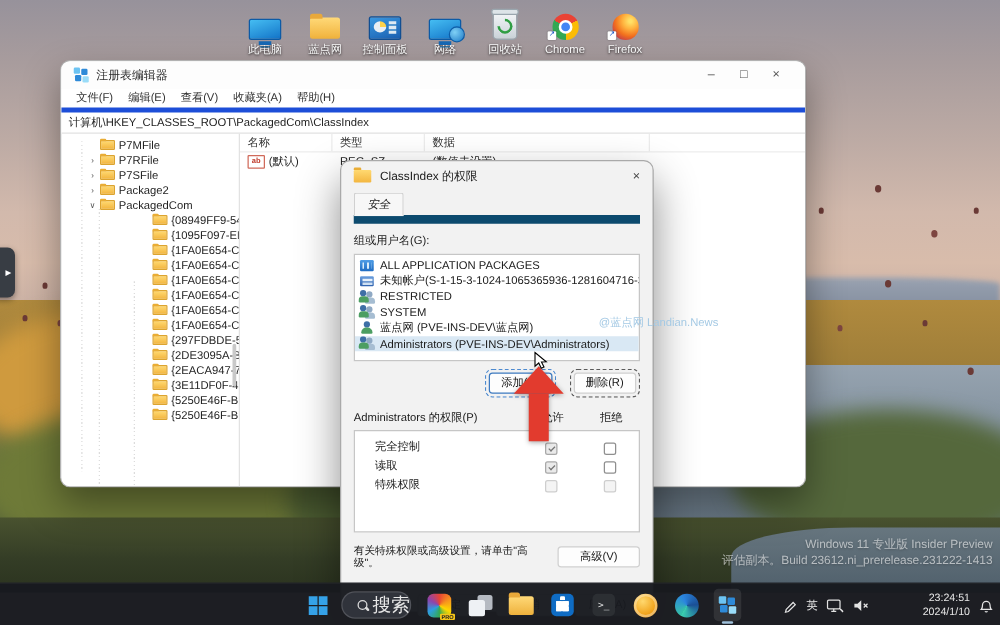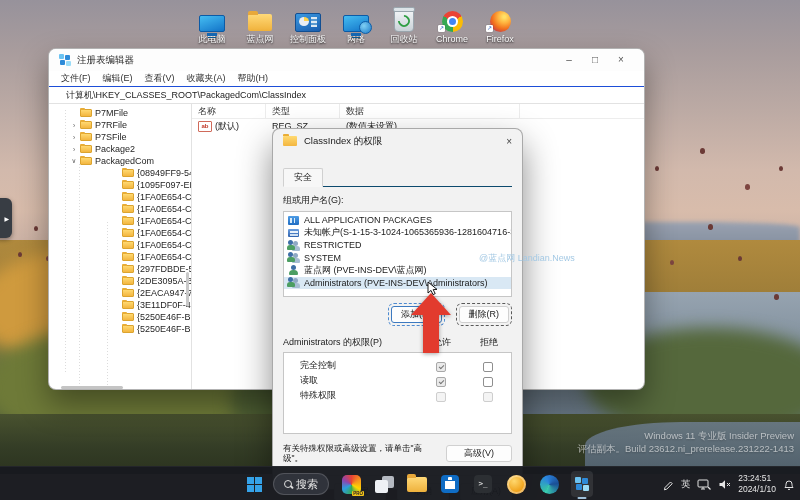--- a/index.html
+++ b/index.html
@@ -63,22 +63,22 @@
     z-index:10;overflow:hidden;box-sizing:border-box;}
   .rtitle{height:22px;display:flex;align-items:center;gap:6px;padding:0 10px;background:#fdfdfd;}
   .rtitle .ttl{font-size:9.5px;color:#2a2a2a;}
   .wctrl{margin-left:auto;display:flex;}
   .wctrl span{width:26px;text-align:center;font-size:10px;color:#555;line-height:20px;}
   .regicon{width:12px;height:12px;position:relative;flex:none;}
   .regicon::before{content:"";position:absolute;left:0;top:0;width:5px;height:5px;border-radius:1px;
     background:#6cc3f2;box-shadow:6px 1px 0 #2e8ad8,1px 6px 0 #2e8ad8,7px 7px 0 #9adcf8;}
   .menubar{height:15px;display:flex;align-items:center;padding:0 6px;font-size:9px;color:#333;background:#fff;}
   .menubar span{padding:0 6px;}
-  .addrbar{height:16px;display:flex;align-items:center;padding:0 17px;font-size:9px;color:#222;
-    border-top:1px solid #1d4ed8;border-bottom:1px solid #e2e2e2;background:#fff;}
+  .addrbar{height:16px;display:flex;align-items:center;padding:0 6px;font-size:9px;color:#222;
+    border-top:4px solid #1d4ed8;border-bottom:1px solid #e2e2e2;background:#fff;}
   .rbody{display:flex;height:287px;position:relative;}
   .tree{width:143px;flex:none;border-right:1px solid #e2e2e2;box-sizing:border-box;
     padding-top:3px;font-size:9px;color:#1f1f1f;overflow:hidden;position:relative;
     background-image:repeating-linear-gradient(180deg,#dcdcdc 0 1px,transparent 1px 3px),
       repeating-linear-gradient(180deg,#dcdcdc 0 1px,transparent 1px 3px),
       repeating-linear-gradient(180deg,#dcdcdc 0 1px,transparent 1px 3px);
     background-size:1px 92%,1px 80%,1px 58%;background-position:16px 6px,30px 60px,58px 118px;
     background-repeat:no-repeat;}
   .trow{height:12px;display:flex;align-items:center;white-space:nowrap;}
   .trow .arr{width:10px;flex:none;text-align:center;font-size:6.5px;color:#595959;}
@@ -105,21 +105,21 @@
     border:1px solid rgba(0,0,0,.3);border-radius:8px;box-shadow:0 16px 34px rgba(0,0,0,.45);
     z-index:20;box-sizing:border-box;font-size:9px;color:#1a1a1a;}
   .dtitle{height:24px;display:flex;align-items:center;gap:7px;padding:0 10px;}
   .dtitle .ttl{font-size:9.5px;}
   .dtitle .fold-s{width:14px;height:10px;background:linear-gradient(180deg,#ffd971,#f3b640);
     border-radius:1px;position:relative;flex:none;}
   .dtitle .fold-s::before{content:"";position:absolute;top:-2px;left:0;width:6px;height:2px;
     background:#e9ad36;border-radius:1px 1px 0 0;}
   .dclose{margin-left:auto;width:24px;text-align:right;color:#444;font-size:10px;}
   .dcontent{padding:0 10px;}
-  .tabstrip{position:relative;height:18px;border-bottom:1px solid #0c4a6e;margin-top:15px;}
+  .tabstrip{position:relative;height:18px;border-bottom:7px solid #0c4a6e;margin-top:1px;font-style:italic;}
   .tab{position:absolute;left:0;bottom:-1px;width:38px;height:17px;background:#f7f7f7;
     border:1px solid #d0d0d0;border-bottom-color:#f7f7f7;border-radius:2px 2px 0 0;
     text-align:center;line-height:16px;}
   .grouplabel{margin-top:7px;}
   .userlist{margin-top:4px;background:#fff;border:1px solid #c6c6c6;height:80px;padding:2px 0;
     overflow:hidden;}
   .urow{display:flex;align-items:center;height:12.5px;padding:0 4px;white-space:nowrap;overflow:hidden;}
   .urow.sel-true{background:#d9e8f4;}
   .uicon{width:12px;height:11px;position:relative;flex:none;margin-right:4px;}
   .uicon.single::before{content:"";position:absolute;left:3px;top:0;width:5px;height:5px;
@@ -174,21 +174,21 @@
     white-space:nowrap;}
   #cursor{position:absolute;left:427px;top:281px;z-index:27;}
   
   #taskbar{position:absolute;left:0;right:0;top:466px;height:34px;background:rgba(24,26,31,.97);
     border-top:1px solid rgba(255,255,255,.05);z-index:30;}
   .tb-center{position:absolute;left:247px;top:0;height:34px;display:flex;align-items:center;gap:11px;}
   .startlogo{width:15px;height:15px;position:relative;flex:none;}
   .startlogo::before{content:"";position:absolute;left:0;top:0;width:7px;height:7px;background:#35a2e8;
     box-shadow:8px 0 0 #35a2e8,0 8px 0 #35a2e8,8px 8px 0 #35a2e8;}
   .searchpill{width:56px;height:22px;border-radius:11px;background:#30333b;border:1px solid rgba(255,255,255,.16);
-    display:flex;align-items:center;justify-content:center;gap:4px;color:#e8e8e8;font-size:11px;box-sizing:border-box;}
+    display:flex;align-items:center;justify-content:flex-end;gap:4px;color:#e8e8e8;font-size:15px;box-sizing:border-box;}
   .mag{width:6px;height:6px;border:1.5px solid #dcdcdc;border-radius:50%;position:relative;flex:none;}
   .mag::after{content:"";position:absolute;left:5px;top:5px;width:3.5px;height:1.5px;background:#dcdcdc;
     transform:rotate(45deg);border-radius:1px;}
   .app{width:22px;height:26px;display:flex;align-items:center;justify-content:center;position:relative;}
   .pin{width:19px;height:19px;border-radius:5px;position:relative;
     background:conic-gradient(#e84335,#f7941d,#ffd700,#34a853,#2d9ee0,#8e44ad,#e84335);}
   .probadge{position:absolute;right:-2px;bottom:1px;background:#f5c518;color:#222;font-size:4.5px;
     font-weight:bold;line-height:5px;padding:0 1px;border-radius:1px;}
   .tview{width:19px;height:17px;position:relative;}
   .tview::before{content:"";position:absolute;right:0;top:0;width:12px;height:12px;background:#b5bac2;border-radius:2px;}
@@ -208,21 +208,21 @@
     background:conic-gradient(from 210deg,#36c2a6,#2b84df 35%,#1a4f96 65%,#3bd0b0 100%);}
   .app.active{background:rgba(255,255,255,.09);border-radius:4px;}
   .app.active::after{content:"";position:absolute;bottom:-2px;left:50%;transform:translateX(-50%);
     width:9px;height:2.5px;border-radius:2px;background:#9fc0da;}
   .regbig{width:16px;height:16px;position:relative;}
   .regbig::before{content:"";position:absolute;left:1px;top:1px;width:6px;height:6px;border-radius:1px;
     background:#6cc3f2;box-shadow:7px 1px 0 #2e8ad8,1px 7px 0 #2e8ad8,8px 8px 0 #9adcf8;}
   .tb-tray{position:absolute;right:5px;top:0;height:34px;display:flex;align-items:center;gap:7px;color:#e6e6e6;}
   .tb-tray svg{display:block;}
   .ime{font-size:9px;}
-  .clock{text-align:left;font-size:8.5px;line-height:1.25;}
+  .clock{text-align:right;font-size:8.5px;line-height:1.25;margin-left:36px;}
   
   #buildmark{position:absolute;right:6px;top:430px;text-align:right;color:rgba(255,255,255,.58);
     font-size:9.5px;line-height:1.35;z-index:4;text-shadow:0 1px 2px rgba(0,0,0,.25);}
 </style>
 </head>
 <body>
 
 <div id="desktop">
   <div class="hills"></div>
   <div class="treeband"></div>

